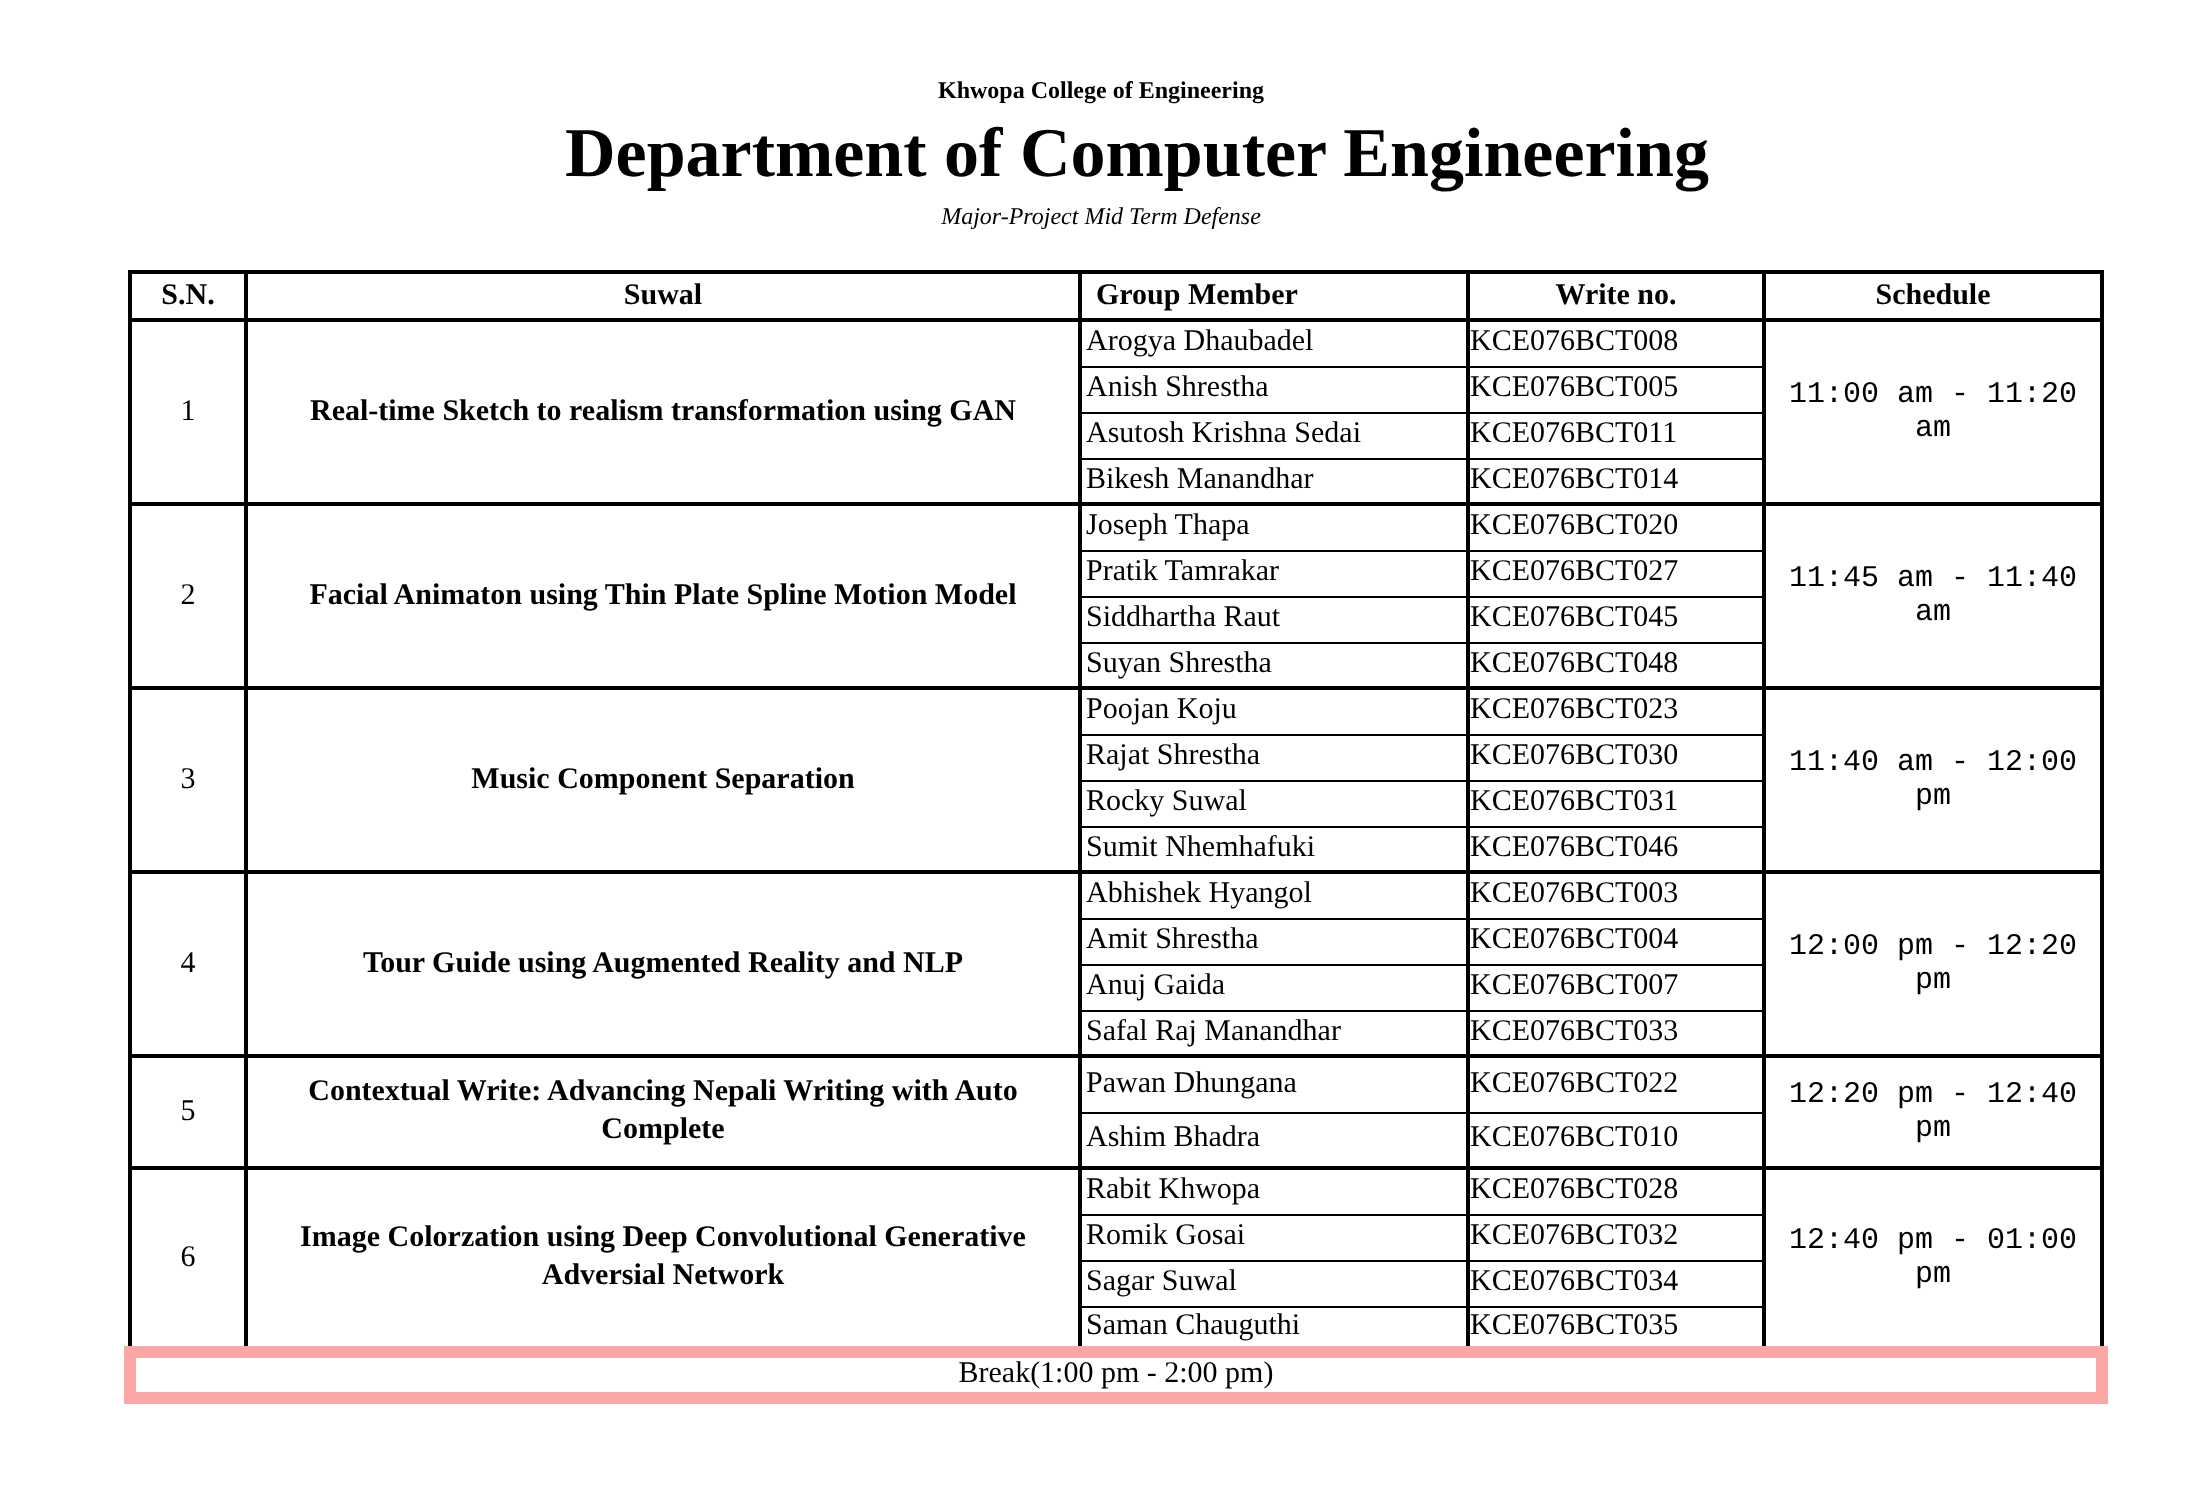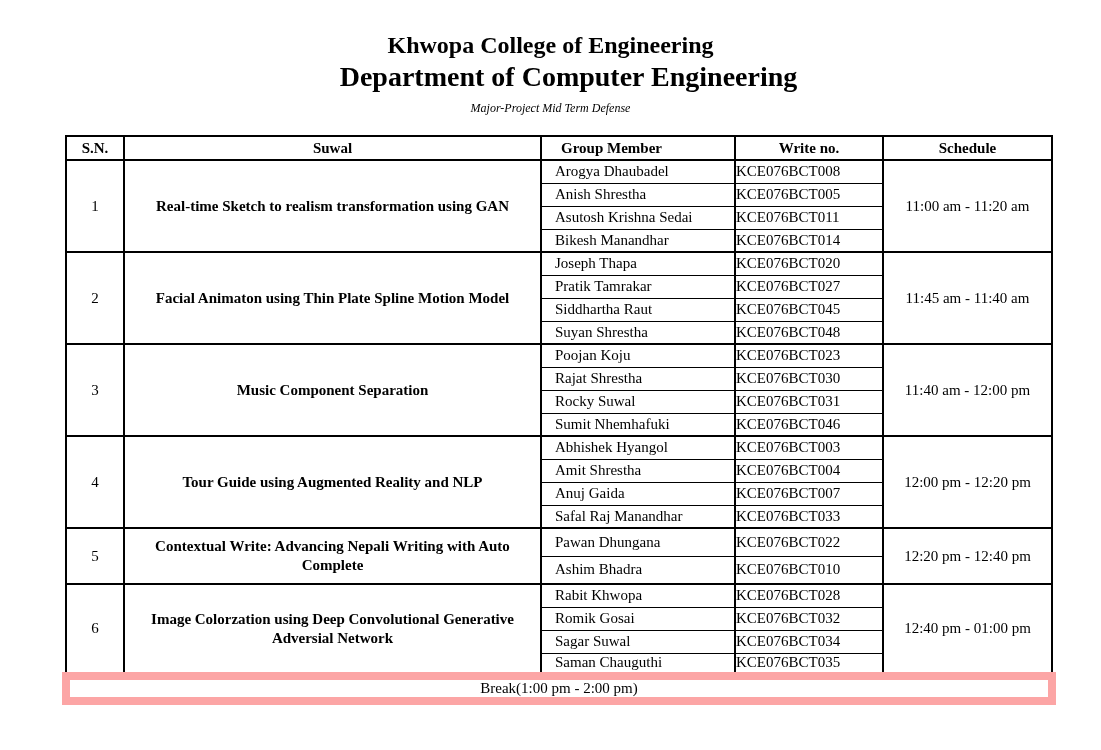--- a/index.html
+++ b/index.html
@@ -7,26 +7,26 @@
   body {
     width: 1101px;
     height: 750px;
     background: #ffffff;
     color: #000000;
     font-family: "Liberation Serif", serif;
     overflow: hidden;
   }
   .page-header { text-align: center; padding-top: 33px; }
   .college-title {
-    font-size: 24px;
+    font-size: 12px;
     font-weight: bold;
     line-height: 24px;
   }
   .department-title {
-    font-size: 28px;
+    font-size: 35px;
     font-weight: bold;
     line-height: 34px;
     margin-top: 3px;
     padding-left: 36px;
   }
   .event-subtitle {
     font-size: 12px;
     font-style: italic;
     line-height: 20px;
     margin-top: 4px;
@@ -47,50 +47,51 @@
     padding: 0;
     overflow: hidden;
   }
   .schedule-table thead th {
     border-top-width: 2px;
     border-bottom-width: 2px;
     height: 24px;
     font-weight: bold;
     text-align: center;
   }
-  .schedule-table thead th.col-member { text-align: left; padding-left: 19px; border-radius: 12px; }
+  .schedule-table thead th.col-member { text-align: left; padding-left: 7px; border-radius: 12px; }
   tr.group-start > td { border-top-width: 2px; }
   td.sn-cell {
     text-align: center;
     border-top-width: 2px;
     border-bottom-width: 2px;
   }
   td.title-cell {
     text-align: center;
     font-weight: bold;
     padding: 0 8px;
     border-top-width: 2px;
     border-bottom-width: 2px;
     line-height: 19px;
     margin-left: 36px;
   }
   td.schedule-cell {
     text-align: center;
     border-top-width: 2px;
     border-bottom-width: 2px;
+    font-family: Liberation Mono, monospace;
   }
   td.member-name-cell {
     text-align: left;
-    padding-left: 13px;
+    padding-left: 2px;
     height: 23px;
   }
   tr.row-tall td.member-name-cell { height: 28px; }
   td.roll-cell { text-align: left; }
   .schedule-table tfoot td {
-    border: 8px solid #fca5a5;
+    border: 6px solid #fca5a5;
     text-align: center;
     height: 22px;
     font-size: 15px;
   }
 </style>
 </head>
 <body>
 
 <div class="page-header">
   <div class="college-title">Khwopa College of Engineering</div>

